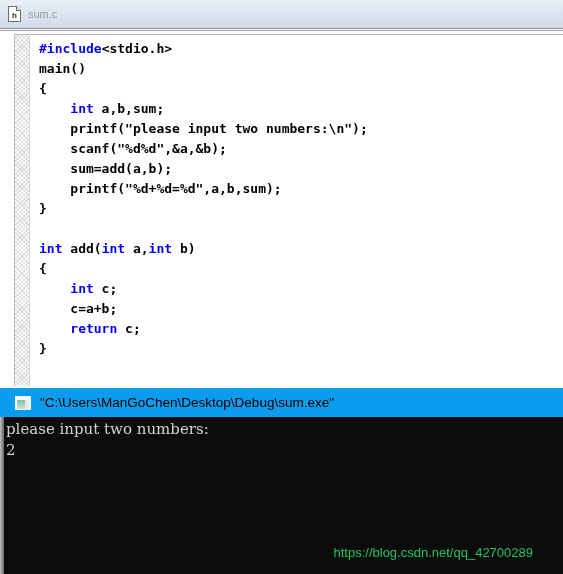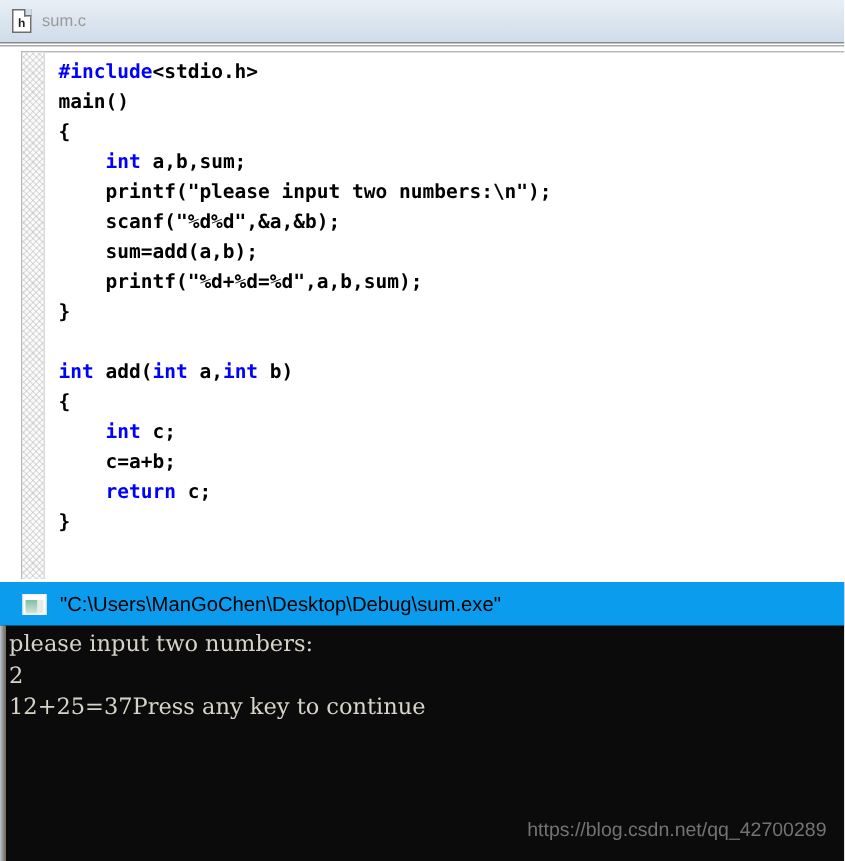--- a/index.html
+++ b/index.html
@@ -193,25 +193,25 @@
     font-family: "DejaVu Serif", "Liberation Serif", serif;
     font-size: 15px;
     line-height: 21px;
     color: #d6d3c8;
     white-space: pre;
     padding-top: 2px;
   }
   .console-body .cl { display: block; height: 21px; }
   .watermark {
     position: absolute;
-    right: 12px;
+    right: 30px;
     bottom: 14px;
     font-family: "Liberation Sans", sans-serif;
     font-size: 13px;
-    color: #737373;
+    color: #22c55e;
     white-space: nowrap;
   }
 </style>
 </head>
 <body>
 
 <div class="screen">
 
   <div class="tabstrip">
     <div class="tab">
@@ -228,17 +228,17 @@
       <div class="code" id="code-area"><span class="ln"><span class="kw">#include</span><span>&lt;stdio.h&gt;</span></span><span class="ln"><span>main()</span></span><span class="ln"><span>{</span></span><span class="ln"><span>    </span><span class="kw">int</span><span> a,b,sum;</span></span><span class="ln"><span>    printf("please input two numbers:\n");</span></span><span class="ln"><span>    scanf("%d%d",&amp;a,&amp;b);</span></span><span class="ln"><span>    sum=add(a,b);</span></span><span class="ln"><span>    printf("%d+%d=%d",a,b,sum);</span></span><span class="ln"><span>}</span></span><span class="ln">&nbsp;</span><span class="ln"><span class="kw">int</span><span> add(</span><span class="kw">int</span><span> a,</span><span class="kw">int</span><span> b)</span></span><span class="ln"><span>{</span></span><span class="ln"><span>    </span><span class="kw">int</span><span> c;</span></span><span class="ln"><span>    c=a+b;</span></span><span class="ln"><span>    </span><span class="kw">return</span><span> c;</span></span><span class="ln"><span>}</span></span></div>
     </div>
   </div>
 
   <div class="console">
     <div class="console-titlebar">
       <span class="console-icon"></span>
       <span class="console-title">"C:\Users\ManGoChen\Desktop\Debug\sum.exe"</span>
     </div>
     <div class="console-leftbar"></div>
-    <div class="console-body" id="console-out"><span class="cl">please input two numbers:</span><span class="cl">2</span><span class="cl">12+25=37Press any key to continue</span></div>
+    <div class="console-body" id="console-out"><span class="cl">please input two numbers:</span><span class="cl">2</span></div>
     <div class="watermark">https://blog.csdn.net/qq_42700289</div>
   </div>
 
 </div>
 
 </body></html>

